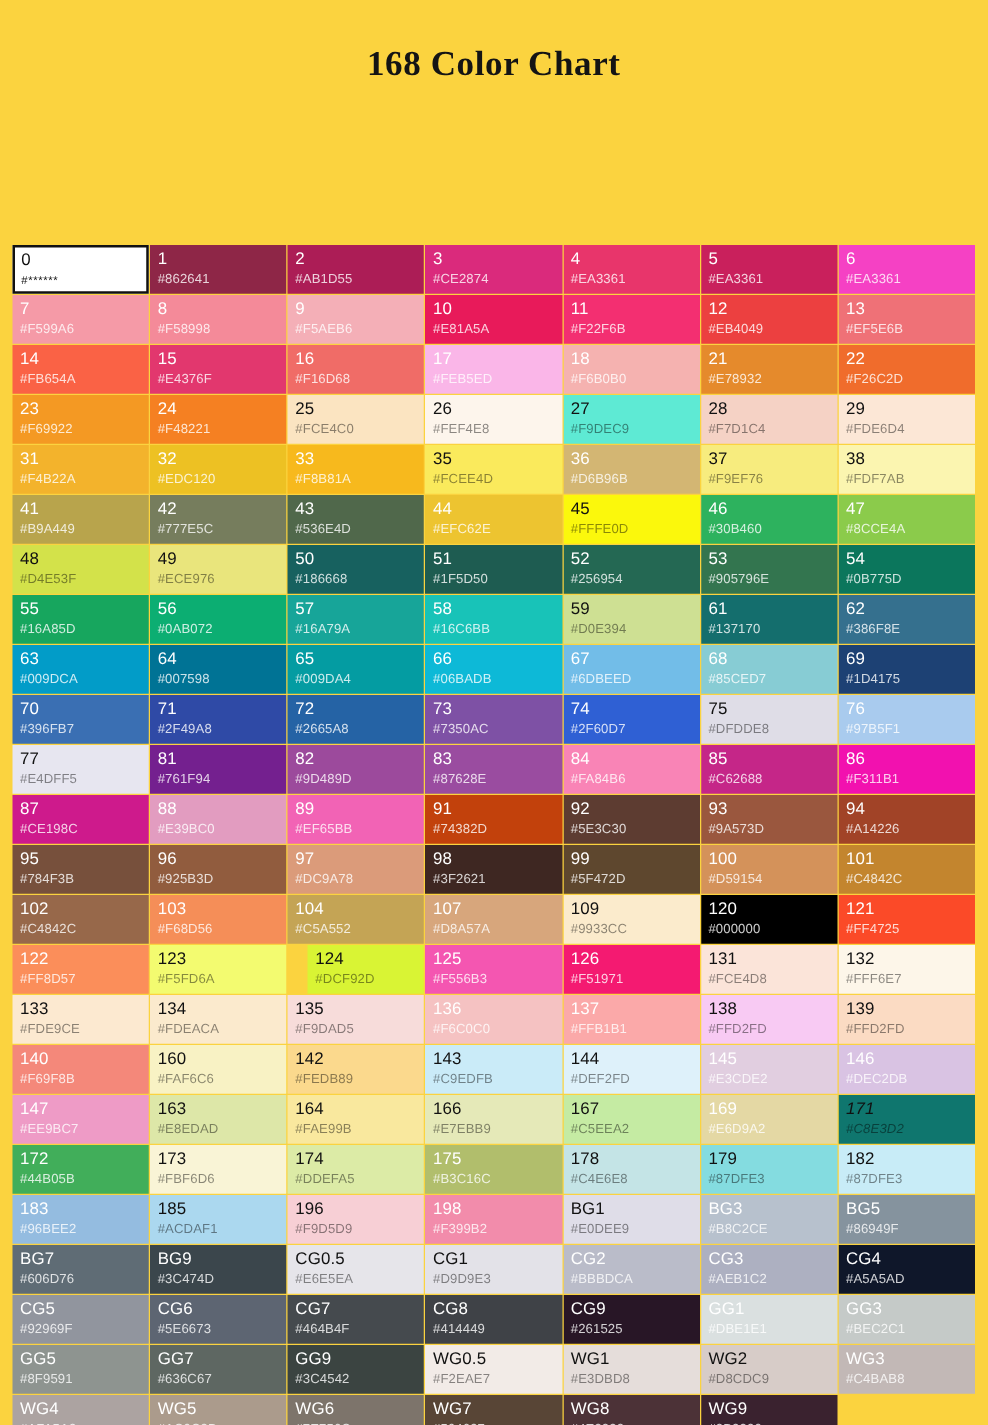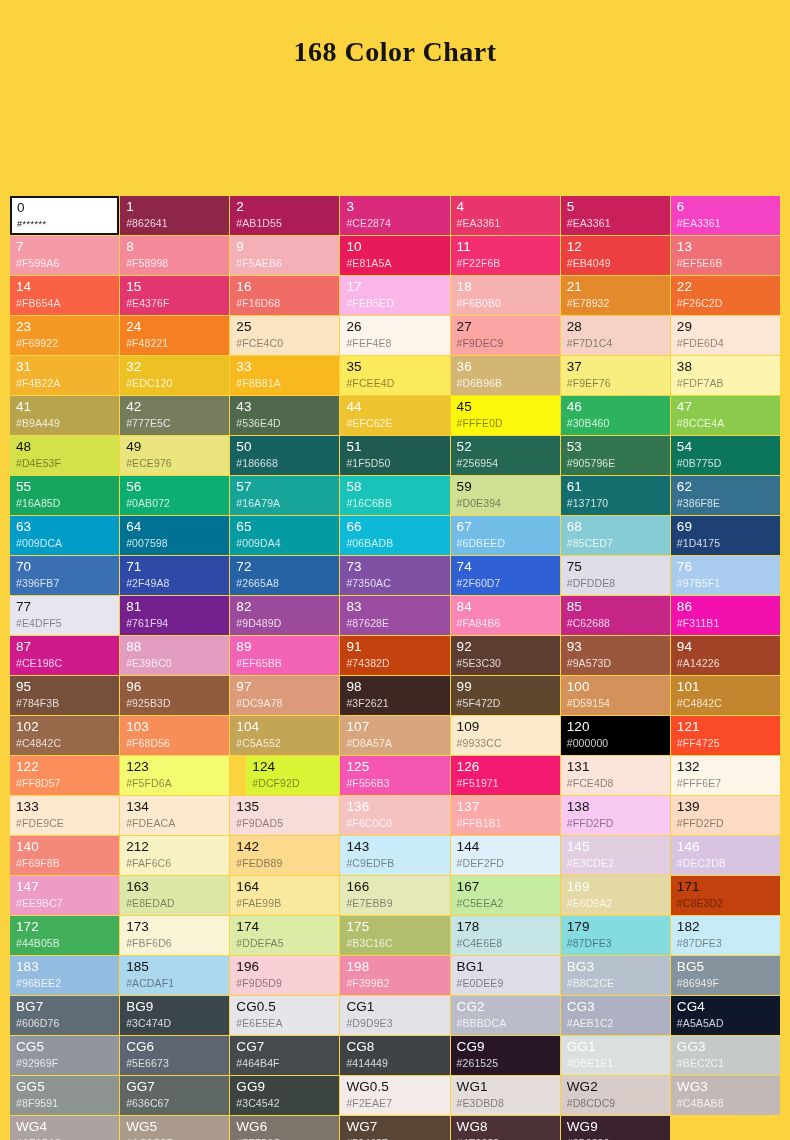--- a/index.html
+++ b/index.html
@@ -226,21 +226,21 @@
           <span class="sw-hex">#F48221</span>
         </div>
         <div class="swatch txt-dark" style="background: rgb(251, 228, 193);">
           <span class="sw-id">25</span>
           <span class="sw-hex">#FCE4C0</span>
         </div>
         <div class="swatch txt-dark" style="background: rgb(253, 245, 236);">
           <span class="sw-id">26</span>
           <span class="sw-hex">#FEF4E8</span>
         </div>
-        <div class="swatch txt-dark" style="background: #fca5a5;">
+        <div class="swatch txt-dark" style="background: #5eead4;">
           <span class="sw-id">27</span>
           <span class="sw-hex">#F9DEC9</span>
         </div>
         <div class="swatch txt-dark" style="background: rgb(245, 210, 197);">
           <span class="sw-id">28</span>
           <span class="sw-hex">#F7D1C4</span>
         </div>
         <div class="swatch txt-dark" style="background: rgb(252, 231, 214);">
           <span class="sw-id">29</span>
           <span class="sw-hex">#FDE6D4</span>
@@ -579,21 +579,21 @@
         </div>
         <div class="swatch txt-dark" style="background: rgb(251, 219, 195);">
           <span class="sw-id">139</span>
           <span class="sw-hex">#FFD2FD</span>
         </div>
         <div class="swatch txt-light" style="background: rgb(244, 136, 122);">
           <span class="sw-id">140</span>
           <span class="sw-hex">#F69F8B</span>
         </div>
         <div class="swatch txt-dark" style="background: rgb(248, 242, 196);">
-          <span class="sw-id">212</span>
+          <span class="sw-id">160</span>
           <span class="sw-hex">#FAF6C6</span>
         </div>
         <div class="swatch txt-dark" style="background: rgb(251, 217, 141);">
           <span class="sw-id">142</span>
           <span class="sw-hex">#FEDB89</span>
         </div>
         <div class="swatch txt-dark" style="background: rgb(202, 235, 248);">
           <span class="sw-id">143</span>
           <span class="sw-hex">#C9EDFB</span>
         </div>
@@ -626,21 +626,21 @@
           <span class="sw-hex">#E7EBB9</span>
         </div>
         <div class="swatch txt-dark" style="background: rgb(197, 235, 163);">
           <span class="sw-id">167</span>
           <span class="sw-hex">#C5EEA2</span>
         </div>
         <div class="swatch txt-light" style="background: rgb(228, 216, 164);">
           <span class="sw-id">169</span>
           <span class="sw-hex">#E6D9A2</span>
         </div>
-        <div class="swatch txt-dark" style="background: #c2410c;">
+        <div class="swatch txt-dark" style="background: #0f766e; font-style: italic;">
           <span class="sw-id">171</span>
           <span class="sw-hex">#C8E3D2</span>
         </div>
         <div class="swatch txt-light" style="background: rgb(65, 174, 90);">
           <span class="sw-id">172</span>
           <span class="sw-hex">#44B05B</span>
         </div>
         <div class="swatch txt-dark" style="background: rgb(249, 244, 214);">
           <span class="sw-id">173</span>
           <span class="sw-hex">#FBF6D6</span>

